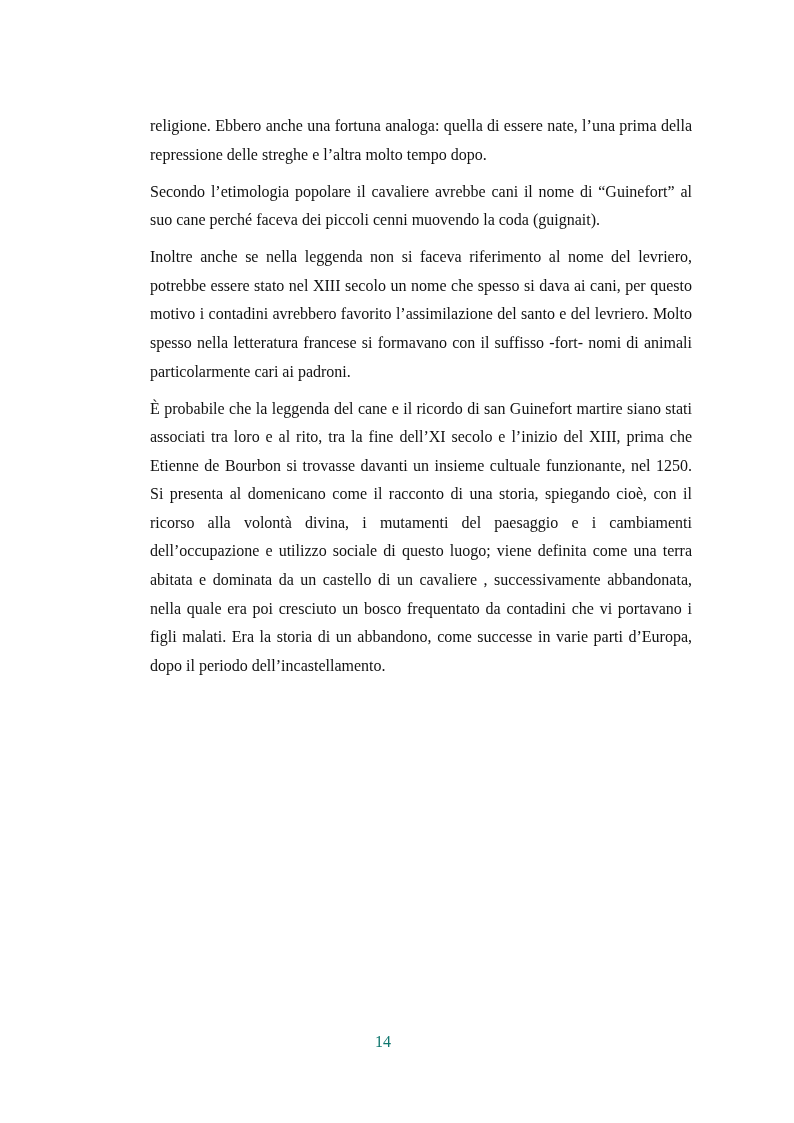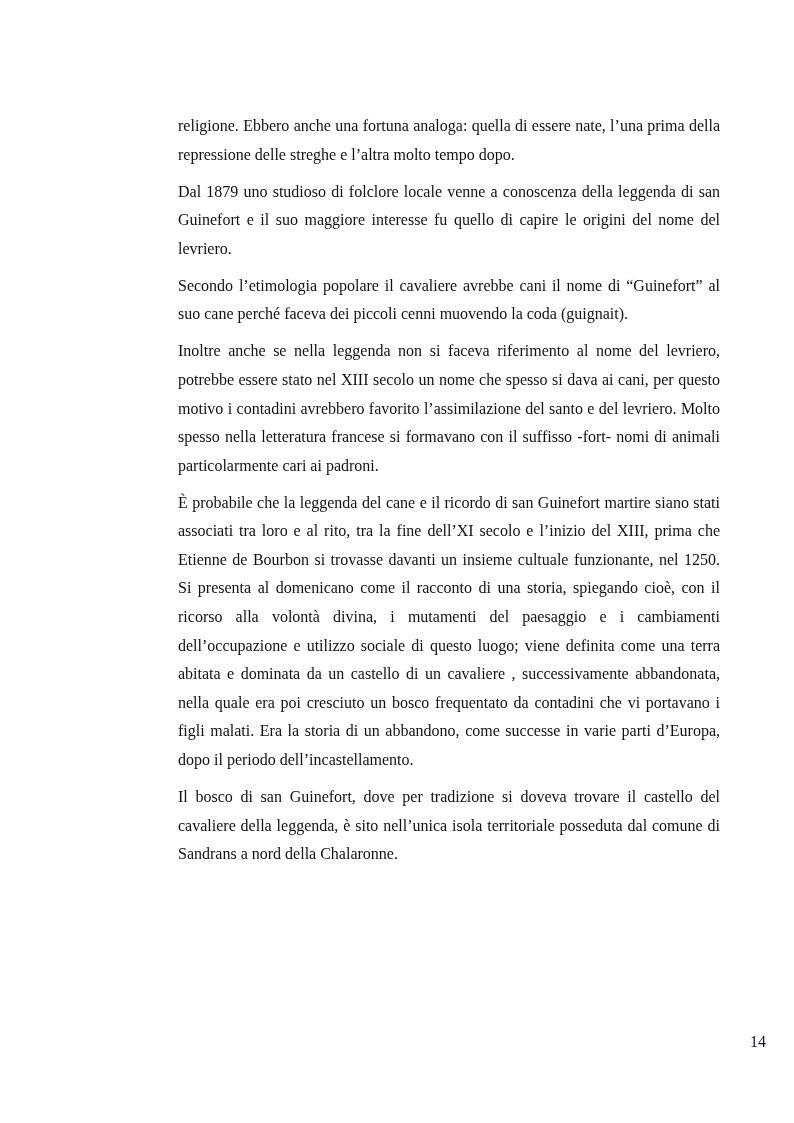--- a/index.html
+++ b/index.html
@@ -6,42 +6,39 @@
     body { width: 794px; height: 1123px; position: relative; overflow: hidden; }
     .page {
       position: absolute;
       left: 150px;
       top: 112px;
       width: 542px;
       font-family: "Liberation Serif", serif;
       font-size: 16px;
       line-height: 28.6px;
       color: #111111;
-      margin-left: 28px;
     }
     .page p {
       margin: 0 0 8.4px 0;
       text-align: justify;
     }
     .page-number {
       position: absolute;
       left: 0;
       width: 766px;
       top: 1033px;
-      text-align: right;
+      text-align: center;
       font-family: "Liberation Serif", serif;
       font-size: 16px;
-      color: #0f172a;
+      color: #0f766e;
     }
   </style>
 </head>
 <body>
 
 <div class="page">
   <p>religione. Ebbero anche una fortuna analoga: quella di essere nate, l’una prima della repressione delle streghe e l’altra molto tempo dopo.</p>
-  <p>Dal 1879 uno studioso di folclore locale venne a conoscenza della leggenda di san Guinefort e il suo maggiore interesse fu quello di capire le origini del nome del levriero.</p>
   <p>Secondo l’etimologia popolare il cavaliere avrebbe cani il nome di “Guinefort” al suo cane perché faceva dei piccoli cenni muovendo la coda (guignait).</p>
   <p>Inoltre anche se nella leggenda non si faceva riferimento al nome del levriero, potrebbe essere stato nel XIII secolo un nome che spesso si dava ai cani, per questo motivo i contadini avrebbero favorito l’assimilazione del santo e del levriero. Molto spesso nella letteratura francese si formavano con il suffisso -fort- nomi di animali particolarmente cari ai padroni.</p>
   <p>È probabile che la leggenda del cane e il ricordo di san Guinefort martire siano stati associati tra loro e al rito, tra la fine dell’XI secolo e l’inizio del XIII, prima che Etienne de Bourbon si trovasse davanti un insieme cultuale funzionante, nel 1250. Si presenta al domenicano come il racconto di una storia, spiegando cioè, con il ricorso alla volontà divina, i mutamenti del paesaggio e i cambiamenti dell’occupazione e utilizzo sociale di questo luogo; viene definita come una terra abitata e dominata da un castello di un cavaliere , successivamente  abbandonata, nella quale era poi cresciuto un bosco frequentato da contadini che vi portavano i figli malati. Era la storia di un abbandono, come successe in varie parti d’Europa, dopo il periodo dell’incastellamento.</p>
-  <p>Il bosco di san Guinefort, dove per tradizione si doveva trovare il castello del cavaliere della leggenda, è sito nell’unica isola territoriale posseduta dal comune di Sandrans a nord della Chalaronne.</p>
 </div>
 
 <div class="page-number">14</div>
 
 </body></html>

